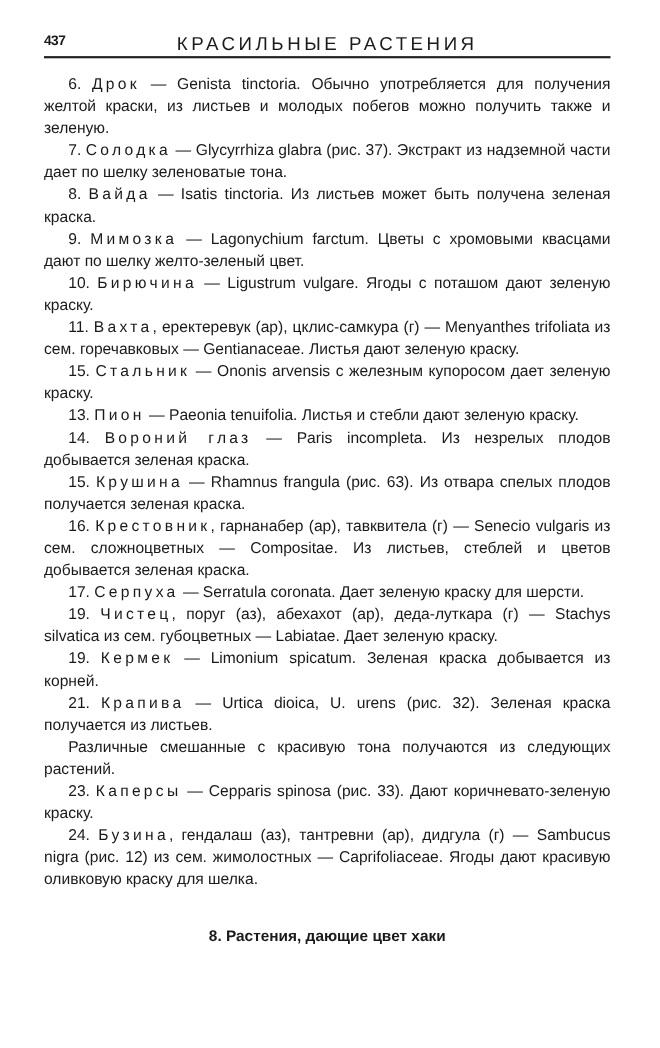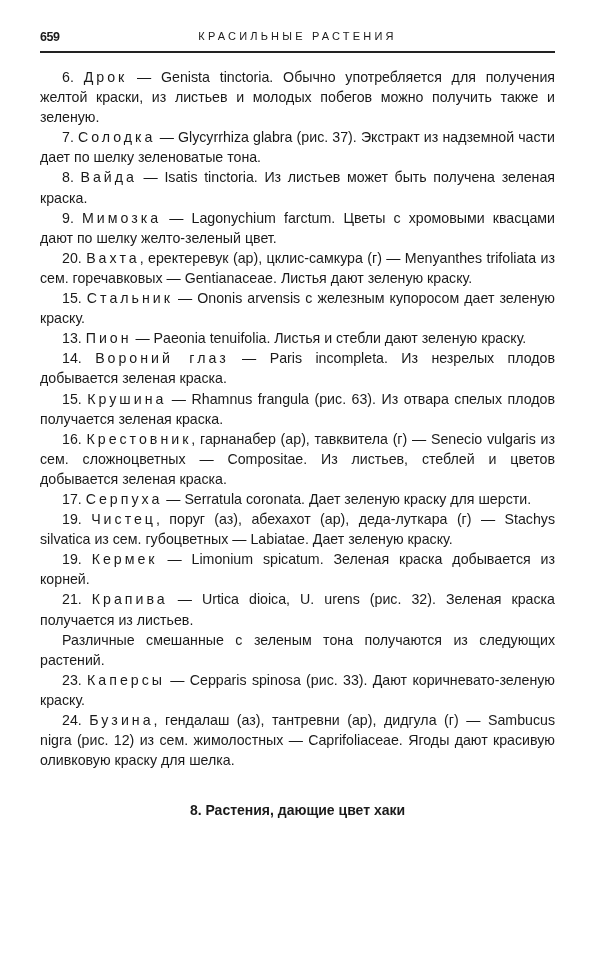--- a/index.html
+++ b/index.html
@@ -4,58 +4,59 @@
 <style>
   html, body { margin: 0; padding: 0; background: #ffffff; }
   body { width: 600px; height: 953px; overflow: hidden; position: relative;
          font-family: "Liberation Serif", "DejaVu Serif", serif; color: #1a1a1a; }
   .page { position: absolute; left: 40px; top: 0; width: 515px; }
   .running-head { position: absolute; top: 30px; left: 0; width: 515px; height: 20px;
                   font-size: 13px; }
   .page-number { position: absolute; left: 0; top: 0; font-family: "Liberation Sans", sans-serif;
                  font-weight: bold; font-size: 12.5px; letter-spacing: -0.5px; }
   .running-title { position: absolute; left: 0; width: 515px; text-align: center; top: 0;
-                   letter-spacing: 3.2px; font-family: "Liberation Sans", sans-serif; font-size: 11px; }
+                   letter-spacing: 3.2px; font-family: "Liberation Sans", sans-serif; font-size: 17px; }
   .rule { position: absolute; top: 51px; left: 0; width: 515px; height: 1.5px; background: #222; }
   .body { position: absolute; top: 67px; left: 0; width: 515px;
           font-family: "Liberation Sans", sans-serif; font-size: 14.2px; line-height: 20.1px;
           text-align: justify; }
   .p { margin: 0; text-indent: 22px; }
   .sp { letter-spacing: 3px; }
   .heading { text-align: center; font-weight: bold; margin: 30px 0 22px 0; text-indent: 0;
              font-size: 14px; }
 </style>
 </head>
 <body>
 
 <div class="page">
   <div class="running-head">
-    <span class="page-number">659</span>
+    <span class="page-number">437</span>
     <span class="running-title">КРАСИЛЬНЫЕ РАСТЕНИЯ</span>
   </div>
   <div class="rule"></div>
 
   <div class="body">
     <div id="list1">
         <p class="p"><span>6.</span> <span class="sp">Дрок</span><span> — Genista tinctoria. Обычно употребляется для получения желтой краски, из листьев и молодых побегов можно получить также и зеленую.</span></p>
         <p class="p"><span>7.</span> <span class="sp">Солодка</span><span> — Glycyrrhiza glabra (рис. 37). Экстракт из надземной части дает по шелку зеленоватые тона.</span></p>
         <p class="p"><span>8.</span> <span class="sp">Вайда</span><span> — Isatis tinctoria. Из листьев может быть получена зеленая краска.</span></p>
         <p class="p"><span>9.</span> <span class="sp">Мимозка</span><span> — Lagonychium farctum. Цветы с хромовыми квасцами дают по шелку желто-зеленый цвет.</span></p>
-        <p class="p"><span>20.</span> <span class="sp">Вахта</span><span>, еректеревук (ар), цклис-самкура (г) — Menyanthes trifoliata из сем. горечавковых — Gentianaceae. Листья дают зеленую краску.</span></p>
+        <p class="p"><span>10.</span> <span class="sp">Бирючина</span><span> — Ligustrum vulgare. Ягоды с поташом дают зеленую краску.</span></p>
+        <p class="p"><span>11.</span> <span class="sp">Вахта</span><span>, еректеревук (ар), цклис-самкура (г) — Menyanthes trifoliata из сем. горечавковых — Gentianaceae. Листья дают зеленую краску.</span></p>
         <p class="p"><span>15.</span> <span class="sp">Стальник</span><span> — Ononis arvensis с железным купоросом дает зеленую краску.</span></p>
         <p class="p"><span>13.</span> <span class="sp">Пион</span><span> — Paeonia tenuifolia. Листья и стебли дают зеленую краску.</span></p>
         <p class="p"><span>14.</span> <span class="sp">Вороний глаз</span><span> — Paris incompleta. Из незрелых плодов добывается зеленая краска.</span></p>
         <p class="p"><span>15.</span> <span class="sp">Крушина</span><span> — Rhamnus frangula (рис. 63). Из отвара спелых плодов получается зеленая краска.</span></p>
         <p class="p"><span>16.</span> <span class="sp">Крестовник</span><span>, гарнанабер (ар), тавквитела (г) — Senecio vulgaris из сем. сложноцветных — Compositae. Из листьев, стеблей и цветов добывается зеленая краска.</span></p>
         <p class="p"><span>17.</span> <span class="sp">Серпуха</span><span> — Serratula coronata. Дает зеленую краску для шерсти.</span></p>
         <p class="p"><span>19.</span> <span class="sp">Чистец</span><span>, поруг (аз), абехахот (ар), деда-луткара (г) — Stachys silvatica из сем. губоцветных — Labiatae. Дает зеленую краску.</span></p>
         <p class="p"><span>19.</span> <span class="sp">Кермек</span><span> — Limonium spicatum. Зеленая краска добывается из корней.</span></p>
         <p class="p"><span>21.</span> <span class="sp">Крапива</span><span> — Urtica dioica, U. urens (рис. 32). Зеленая краска получается из листьев.</span></p>
       </div>
-    <p class="p">Различные смешанные с зеленым тона получаются из следующих растений.</p>
+    <p class="p">Различные смешанные с красивую тона получаются из следующих растений.</p>
     <div id="list2">
         <p class="p"><span>23.</span> <span class="sp">Каперсы</span><span> — Cepparis spinosa (рис. 33). Дают коричневато-зеленую краску.</span></p>
         <p class="p"><span>24.</span> <span class="sp">Бузина</span><span>, гендалаш (аз), тантревни (ар), дидгула (г) — Sambucus nigra (рис. 12) из сем. жимолостных — Caprifoliaceae. Ягоды дают красивую оливковую краску для шелка.</span></p>
       </div>
     <p class="p heading">8. Растения, дающие цвет хаки</p>
 
   </div>
 </div>
 
 </body></html>

